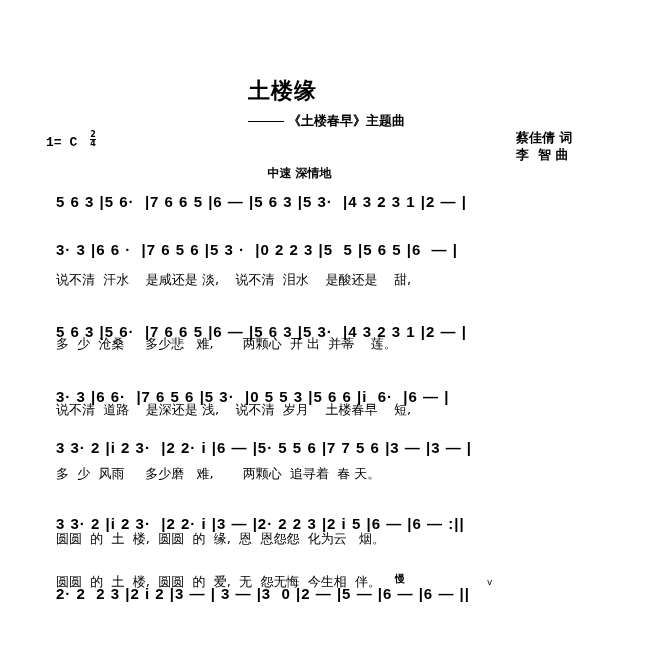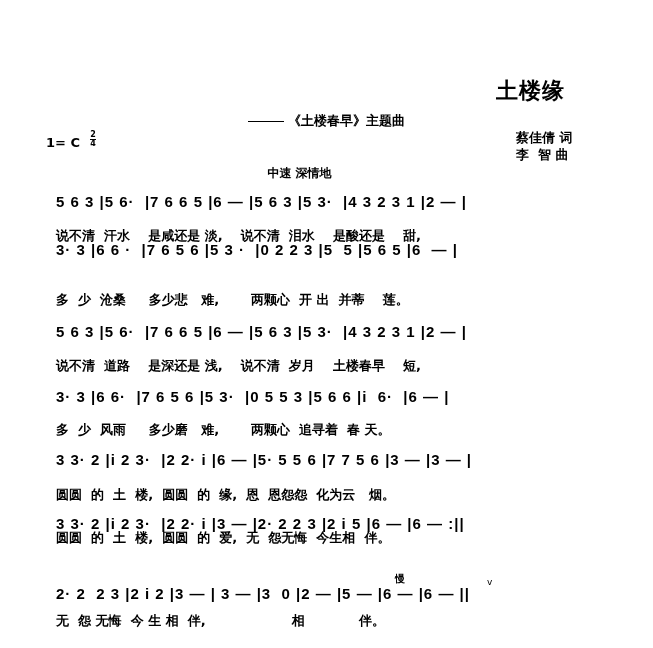--- a/index.html
+++ b/index.html
@@ -1,25 +1,25 @@
 <!DOCTYPE html>
 <html><head>
 <meta charset="utf-8">
 <style>
   html,body{margin:0;padding:0;background:#fff;}
   body{width:653px;height:648px;position:relative;overflow:hidden;font-family:"DejaVu Sans",sans-serif;color:#000;}
-  .title{position:absolute;left:0;width:565px;top:76px;text-align:right;font-size:22px;font-weight:bold;letter-spacing:1px;}
+  .title{position:absolute;left:0;width:565px;top:76px;text-align:center;font-size:22px;font-weight:bold;letter-spacing:1px;}
   .subtitle{position:absolute;left:0;width:653px;top:112px;text-align:center;font-size:13px;font-weight:bold;}
   .subtitle .dash{display:inline-block;width:36px;border-top:1px solid #000;vertical-align:middle;margin-right:4px;}
-  .key{position:absolute;left:46px;top:135px;font-size:13px;font-weight:bold;}
+  .key{position:absolute;left:46px;top:135px;font-size:13px;font-weight:bold;font-family:Liberation Mono, monospace;}
   .timesig{position:absolute;left:90px;top:131px;font-size:8px;font-weight:bold;line-height:8px;text-align:center;}
   .credits{position:absolute;left:516px;top:129px;font-size:13px;font-weight:bold;line-height:17px;}
   .tempo{position:absolute;left:0;width:609px;top:165px;text-align:center;font-size:12px;font-weight:bold;padding-right:10px;box-sizing:border-box;}
   .line{position:absolute;left:56px;height:22px;font-family:"Liberation Sans",sans-serif;font-weight:bold;font-size:15px;white-space:pre;letter-spacing:1px;}
-  .lyric{position:absolute;left:56px;font-size:13px;font-weight:bold;white-space:pre;}
+  .lyric{position:absolute;left:56px;font-size:13px;font-weight:normal;white-space:pre;margin-top:44px;}
 </style>
 </head>
 <body>
 
 <div class="title">土楼缘</div>
 <div class="subtitle"><span class="dash"></span><span>《土楼春早》主题曲</span></div>
 <div class="key">1= C</div>
 <div class="timesig">
     <div>2</div>
     <div style="border-top:1px solid #000;width:6px;margin:0 auto;"></div>
@@ -32,20 +32,20 @@
 <div class="tempo">中速 深情地</div>
 
 <div class="line" style="top:193px">5 6 3 |5 6·  |7 6 6 5 |6 — |5 6 3 |5 3·  |4 3 2 3 1 |2 — |</div>
 <div class="lyric" style="top:227px">说不清  汗水    是咸还是 淡,    说不清  泪水    是酸还是    甜,</div>
 <div class="line" style="top:241px">3· 3 |6 6 ·  |7 6 5 6 |5 3 ·  |0 2 2 3 |5  5 |5 6 5 |6  — |</div>
 <div class="lyric" style="top:291px">多  少  沧桑     多少悲   难,       两颗心  开 出  并蒂    莲。</div>
 <div class="line" style="top:323px">5 6 3 |5 6·  |7 6 6 5 |6 — |5 6 3 |5 3·  |4 3 2 3 1 |2 — |</div>
 <div class="lyric" style="top:357px">说不清  道路    是深还是 浅,    说不清  岁月    土楼春早    短,</div>
 <div class="line" style="top:388px">3· 3 |6 6·  |7 6 5 6 |5 3·  |0 5 5 3 |5 6 6 |i  6·  |6 — |</div>
 <div class="lyric" style="top:421px">多  少  风雨     多少磨   难,       两颗心  追寻着  春 天。</div>
-<div class="line" style="top:451px">3 3· 2 |i 2 3·  |2 2· i |6 — |5· 5 5 6 |7 7 5 6 |3 — |3 — |</div>
+<div class="line" style="top:439px">3 3· 2 |i 2 3·  |2 2· i |6 — |5· 5 5 6 |7 7 5 6 |3 — |3 — |</div>
 <div class="lyric" style="top:486px">圆圆  的  土  楼,  圆圆  的  缘,  恩  恩怨怨  化为云   烟。</div>
 <div class="line" style="top:515px">3 3· 2 |i 2 3·  |2 2· i |3 — |2· 2 2 3 |2 i 5 |6 — |6 — :||</div>
 <div class="lyric" style="top:529px">圆圆  的  土  楼,  圆圆  的  爱,  无  怨无悔  今生相  伴。</div>
 <div style="position:absolute;left:395px;top:572px;font-size:10px;font-weight:bold;">慢</div>
 <div style="position:absolute;left:487px;top:577px;font-size:9px;">v</div>
 <div class="line" style="top:585px">2· 2  2 3 |2 i 2 |3 — | 3 — |3  0 |2 — |5 — |6 — |6 — ||</div>
 <div class="lyric" style="top:612px">无  怨 无悔  今 生 相  伴,                   相            伴。</div>
 
 </body></html>

